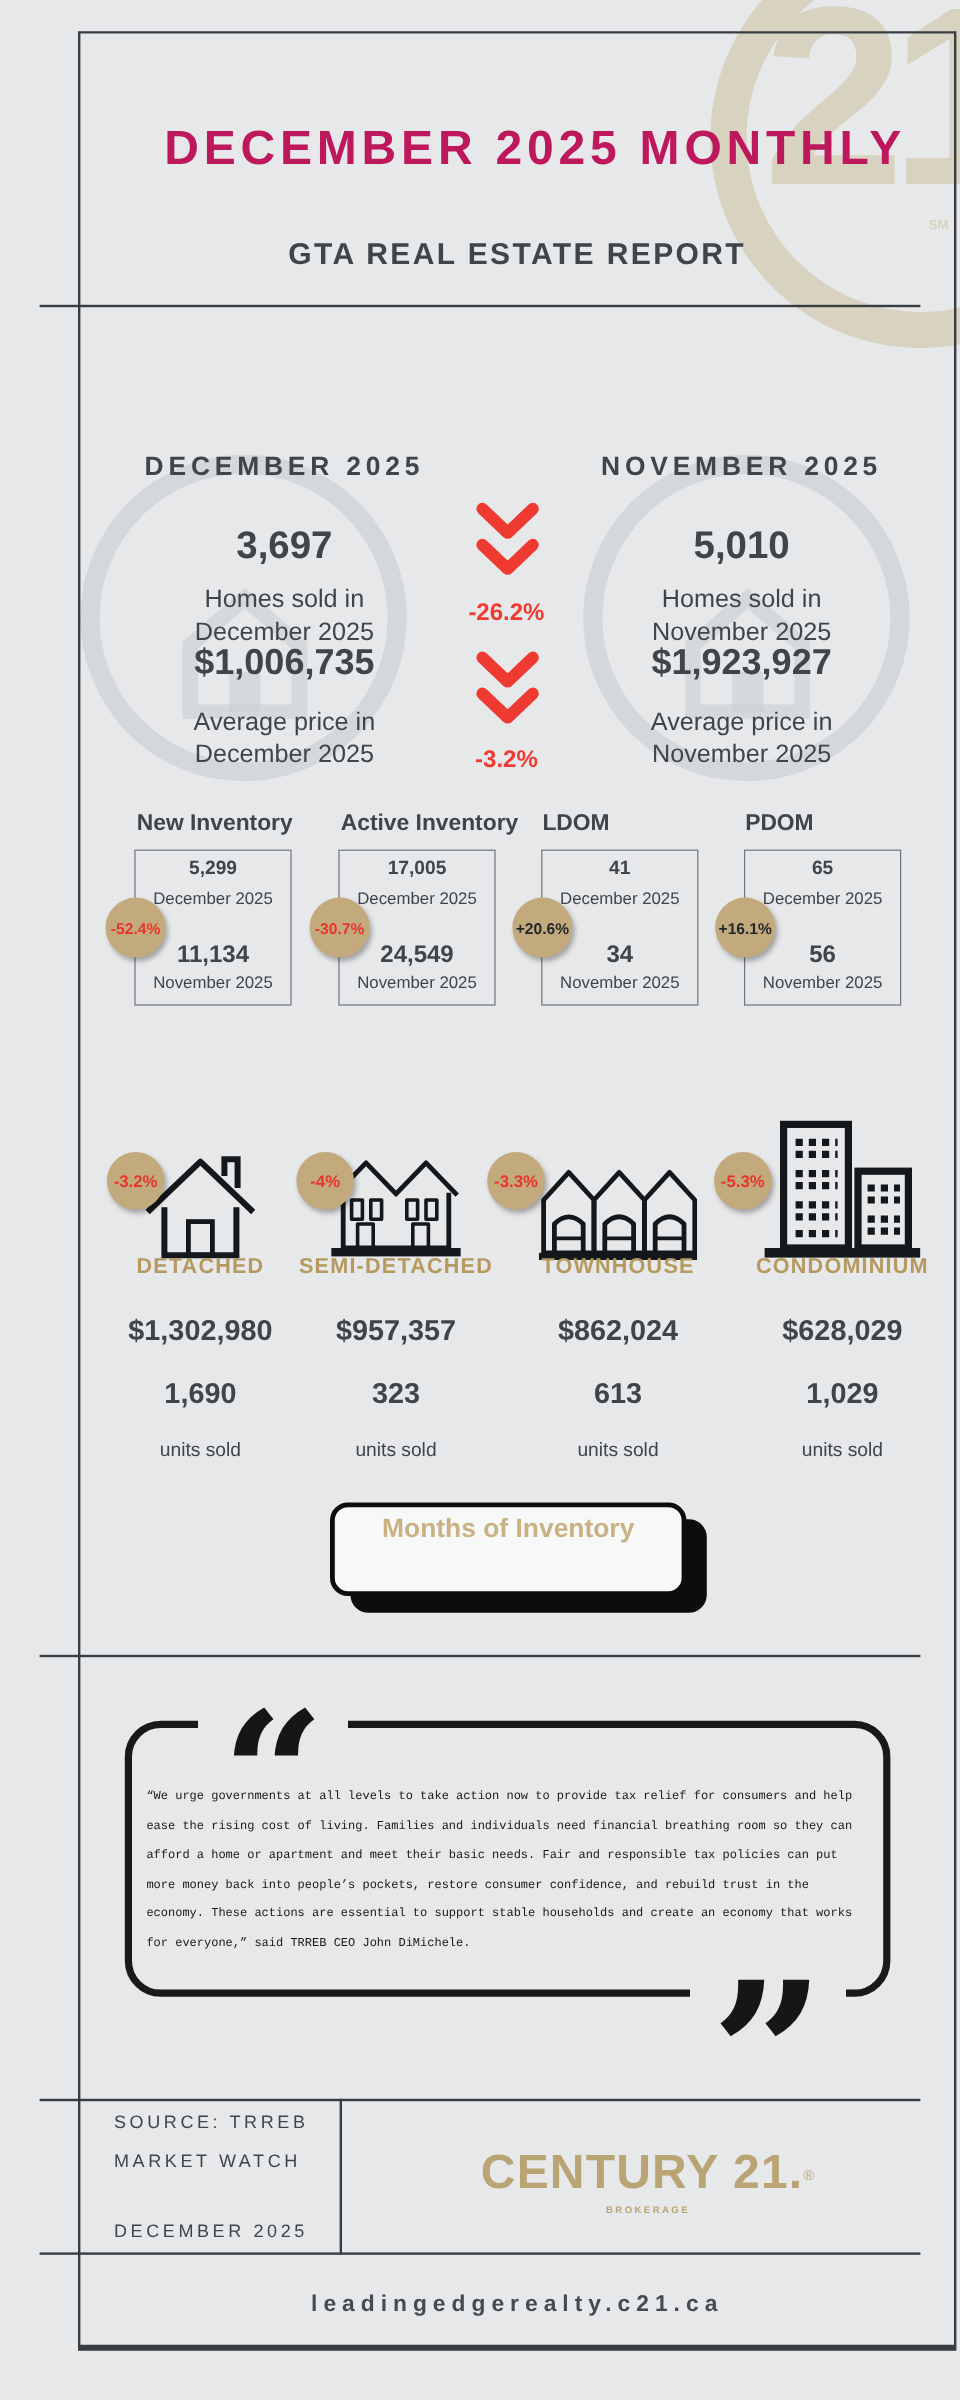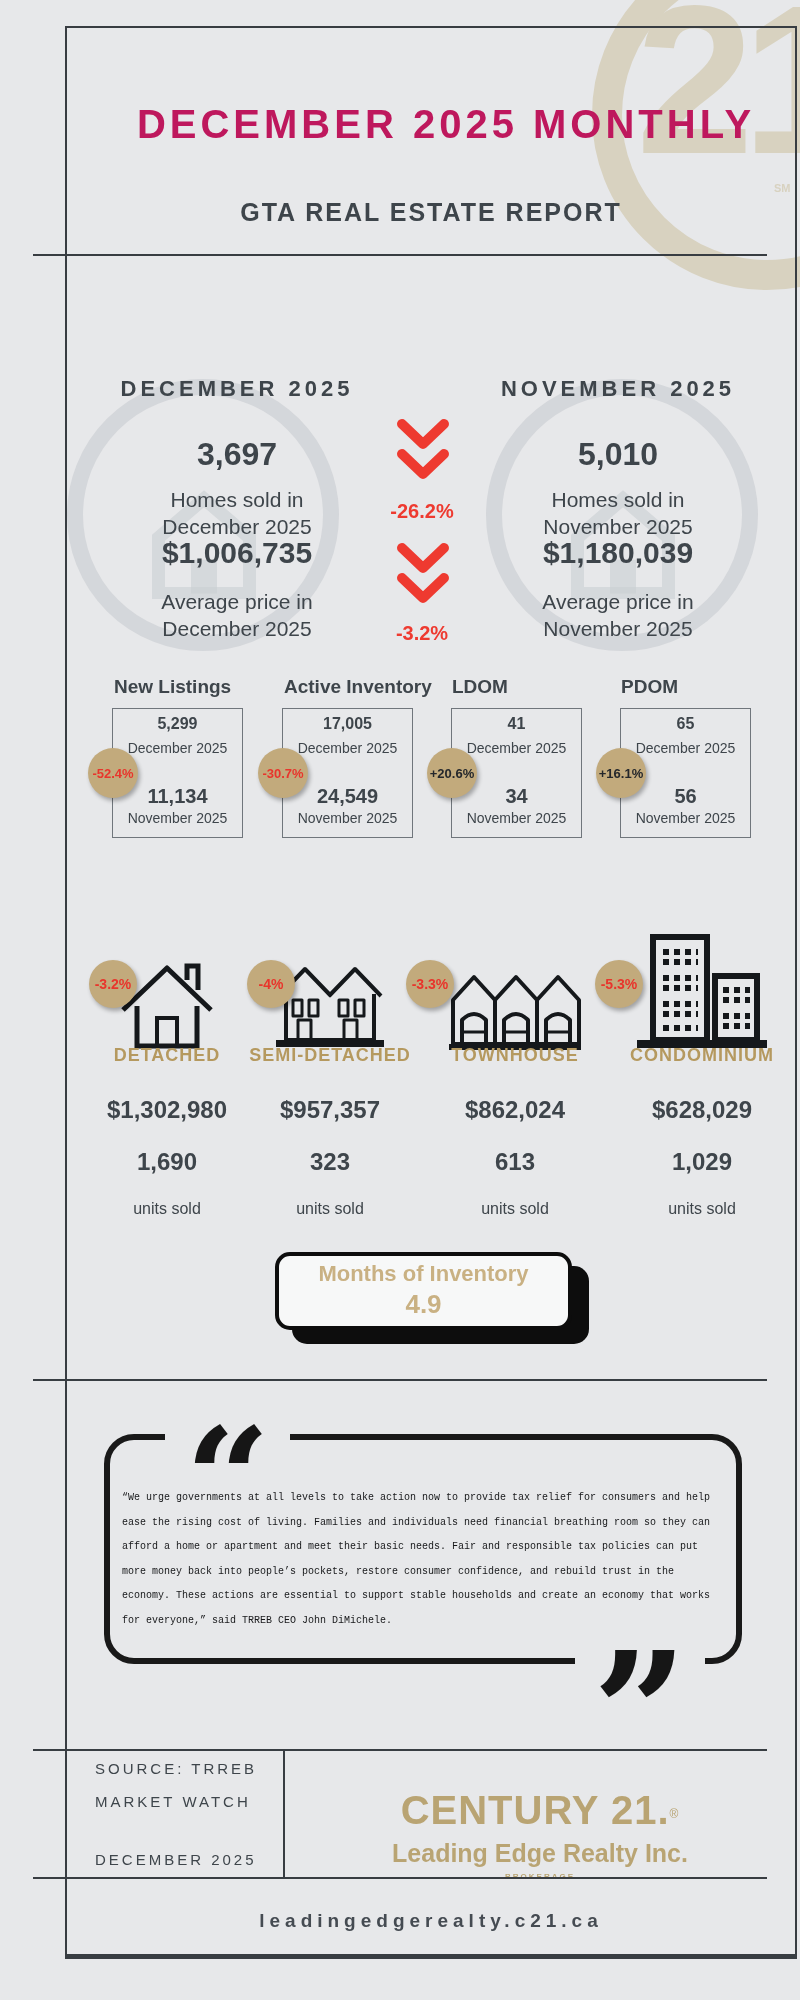--- a/index.html
+++ b/index.html
@@ -118,39 +118,39 @@
     <div class="a big1 ctr col-l">3,697</div>
     <div class="a lbl1 ctr col-l preline">Homes sold in
 December 2025</div>
     <div class="a big2 ctr col-l">$1,006,735</div>
     <div class="a lbl2 ctr col-l preline">Average price in
 December 2025</div>
 
     <div class="a big1 ctr col-r">5,010</div>
     <div class="a lbl1 ctr col-r preline">Homes sold in
 November 2025</div>
-    <div class="a big2 ctr col-r">$1,180,039</div>
+    <div class="a big2 ctr col-r">$1,923,927</div>
     <div class="a lbl2 ctr col-r preline">Average price in
 November 2025</div>
 
     <svg class="a chev c1" width="58" height="68" viewBox="0 0 58 68">
       <path d="M8 8 L29 28 L50 8" fill="none" stroke="#ee3a30" stroke-width="10" stroke-linecap="round" stroke-linejoin="round"></path>
       <path d="M8 38 L29 58 L50 38" fill="none" stroke="#ee3a30" stroke-width="10" stroke-linecap="round" stroke-linejoin="round"></path>
     </svg>
     <div class="a pct p1 ctr">-26.2%</div>
 
     <svg class="a chev c2" width="58" height="68" viewBox="0 0 58 68">
       <path d="M8 8 L29 28 L50 8" fill="none" stroke="#ee3a30" stroke-width="10" stroke-linecap="round" stroke-linejoin="round"></path>
       <path d="M8 38 L29 58 L50 38" fill="none" stroke="#ee3a30" stroke-width="10" stroke-linecap="round" stroke-linejoin="round"></path>
     </svg>
     <div class="a pct p2 ctr">-3.2%</div>
   </div>
 
   <div>
-    <div class="a sbox-title" style="left:114px;">New Listings</div>
+    <div class="a sbox-title" style="left:114px;">New Inventory</div>
     <div class="a sbox-title" style="left:284px;">Active Inventory</div>
     <div class="a sbox-title" style="left:452px;">LDOM</div>
     <div class="a sbox-title" style="left:621px;">PDOM</div>
 
     <div class="a sbox" style="left:112px;">
       <div class="sb-cur">5,299</div>
       <div class="sb-curl">December 2025</div>
       <div class="sb-prev">11,134</div>
       <div class="sb-prevl">November 2025</div>
     </div>
@@ -271,37 +271,35 @@
     </div>
 
     <div class="a badge p-badge down" style="left:89px;">-3.2%</div>
     <div class="a badge p-badge down" style="left:247px;">-4%</div>
     <div class="a badge p-badge down" style="left:406px;">-3.3%</div>
     <div class="a badge p-badge down" style="left:595px;">-5.3%</div>
   </div>
 
   <div class="a inv">
     <div class="inv-label">Months of Inventory</div>
-    <div class="inv-value">4.9</div>
   </div>
 
   <div>
     <div class="a qbox"></div>
     <div class="a qmark qopen">“</div>
     <div class="a qmark qclose">”</div>
     <div class="a qtext">“We urge governments at all levels to take action now to provide tax relief for consumers and help ease the rising cost of living. Families and individuals need financial breathing room so they can afford a home or apartment and meet their basic needs. Fair and responsible tax policies can put more money back into people’s pockets, restore consumer confidence, and rebuild trust in the economy. These actions are essential to support stable households and create an economy that works for everyone,” said TRREB CEO John DiMichele.</div>
   </div>
 
   <div>
     <div class="a src preline">SOURCE: TRREB
 MARKET WATCH</div>
     <div class="a src-date">DECEMBER 2025</div>
     <div class="a brand">
       <div class="brand-name"><span>CENTURY 21.</span><span class="brand-reg">®</span></div>
-      <div class="brand2">Leading Edge Realty Inc.</div>
       <div class="brand3">BROKERAGE</div>
     </div>
     <div class="a url ctr">leadingedgerealty.c21.ca</div>
   </div>
 
   <div class="a frame"></div>
   <div class="a rule r1"></div>
   <div class="a rule r2"></div>
   <div class="a rule r3"></div>
   <div class="a rule r4"></div>

